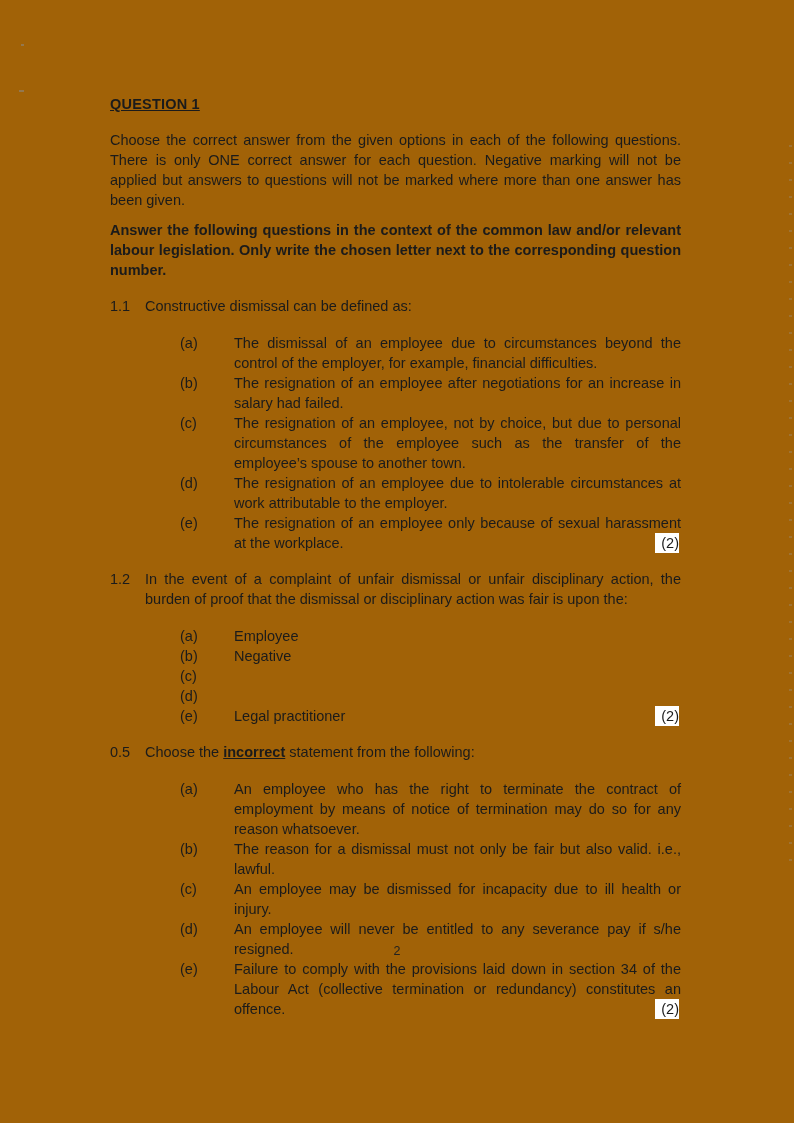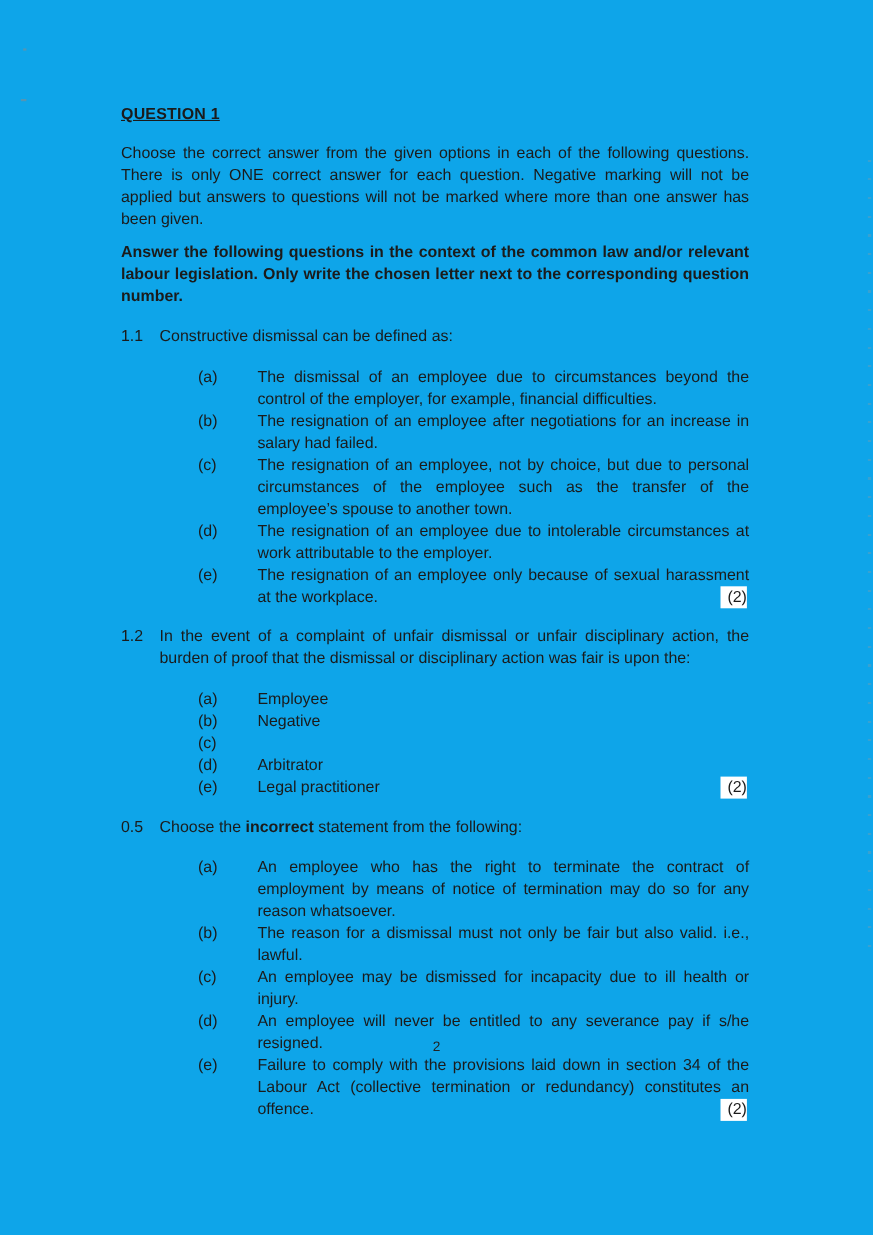--- a/index.html
+++ b/index.html
@@ -14,21 +14,21 @@
     font-family: "Liberation Sans", "DejaVu Sans", sans-serif;
     color: #1b1b1b;
     font-size: 14.5px;
     line-height: 20px;
     overflow: hidden;
   }
   .page {
     position: relative;
     width: 794px;
     height: 1123px;
-    background: #0ea5e9;
+    background: #a16207;
   }
   .content {
     position: absolute;
     top: 94px;
     left: 110px;
     width: 571px;
   }
   .title {
     font-size: 14.5px;
     font-weight: 700;
@@ -54,20 +54,21 @@
   .q-num {
     width: 35px;
     flex: 0 0 35px;
   }
   .q-text {
     flex: 1;
     text-align: justify;
   }
   .emph {
     font-weight: 700;
+    text-decoration: underline;
   }
   .options {
     margin-top: 17px;
   }
   .option {
     display: flex;
     position: relative;
     padding-left: 70px;
   }
   .opt-letter {
@@ -181,21 +182,20 @@
         </div>
         <div class="option">
           <span class="opt-letter">(b)</span>
           <div class="opt-text">Negative</div>
         </div>
         <div class="option">
           <span class="opt-letter">(c)</span>
         </div>
         <div class="option">
           <span class="opt-letter">(d)</span>
-          <div class="opt-text">Arbitrator</div>
         </div>
         <div class="option has-marks">
           <span class="opt-letter">(e)</span>
           <div class="opt-text">Legal practitioner</div>
           <span class="marks">(2)</span>
         </div>
       </div>
     </section>
 
     <section class="question">

